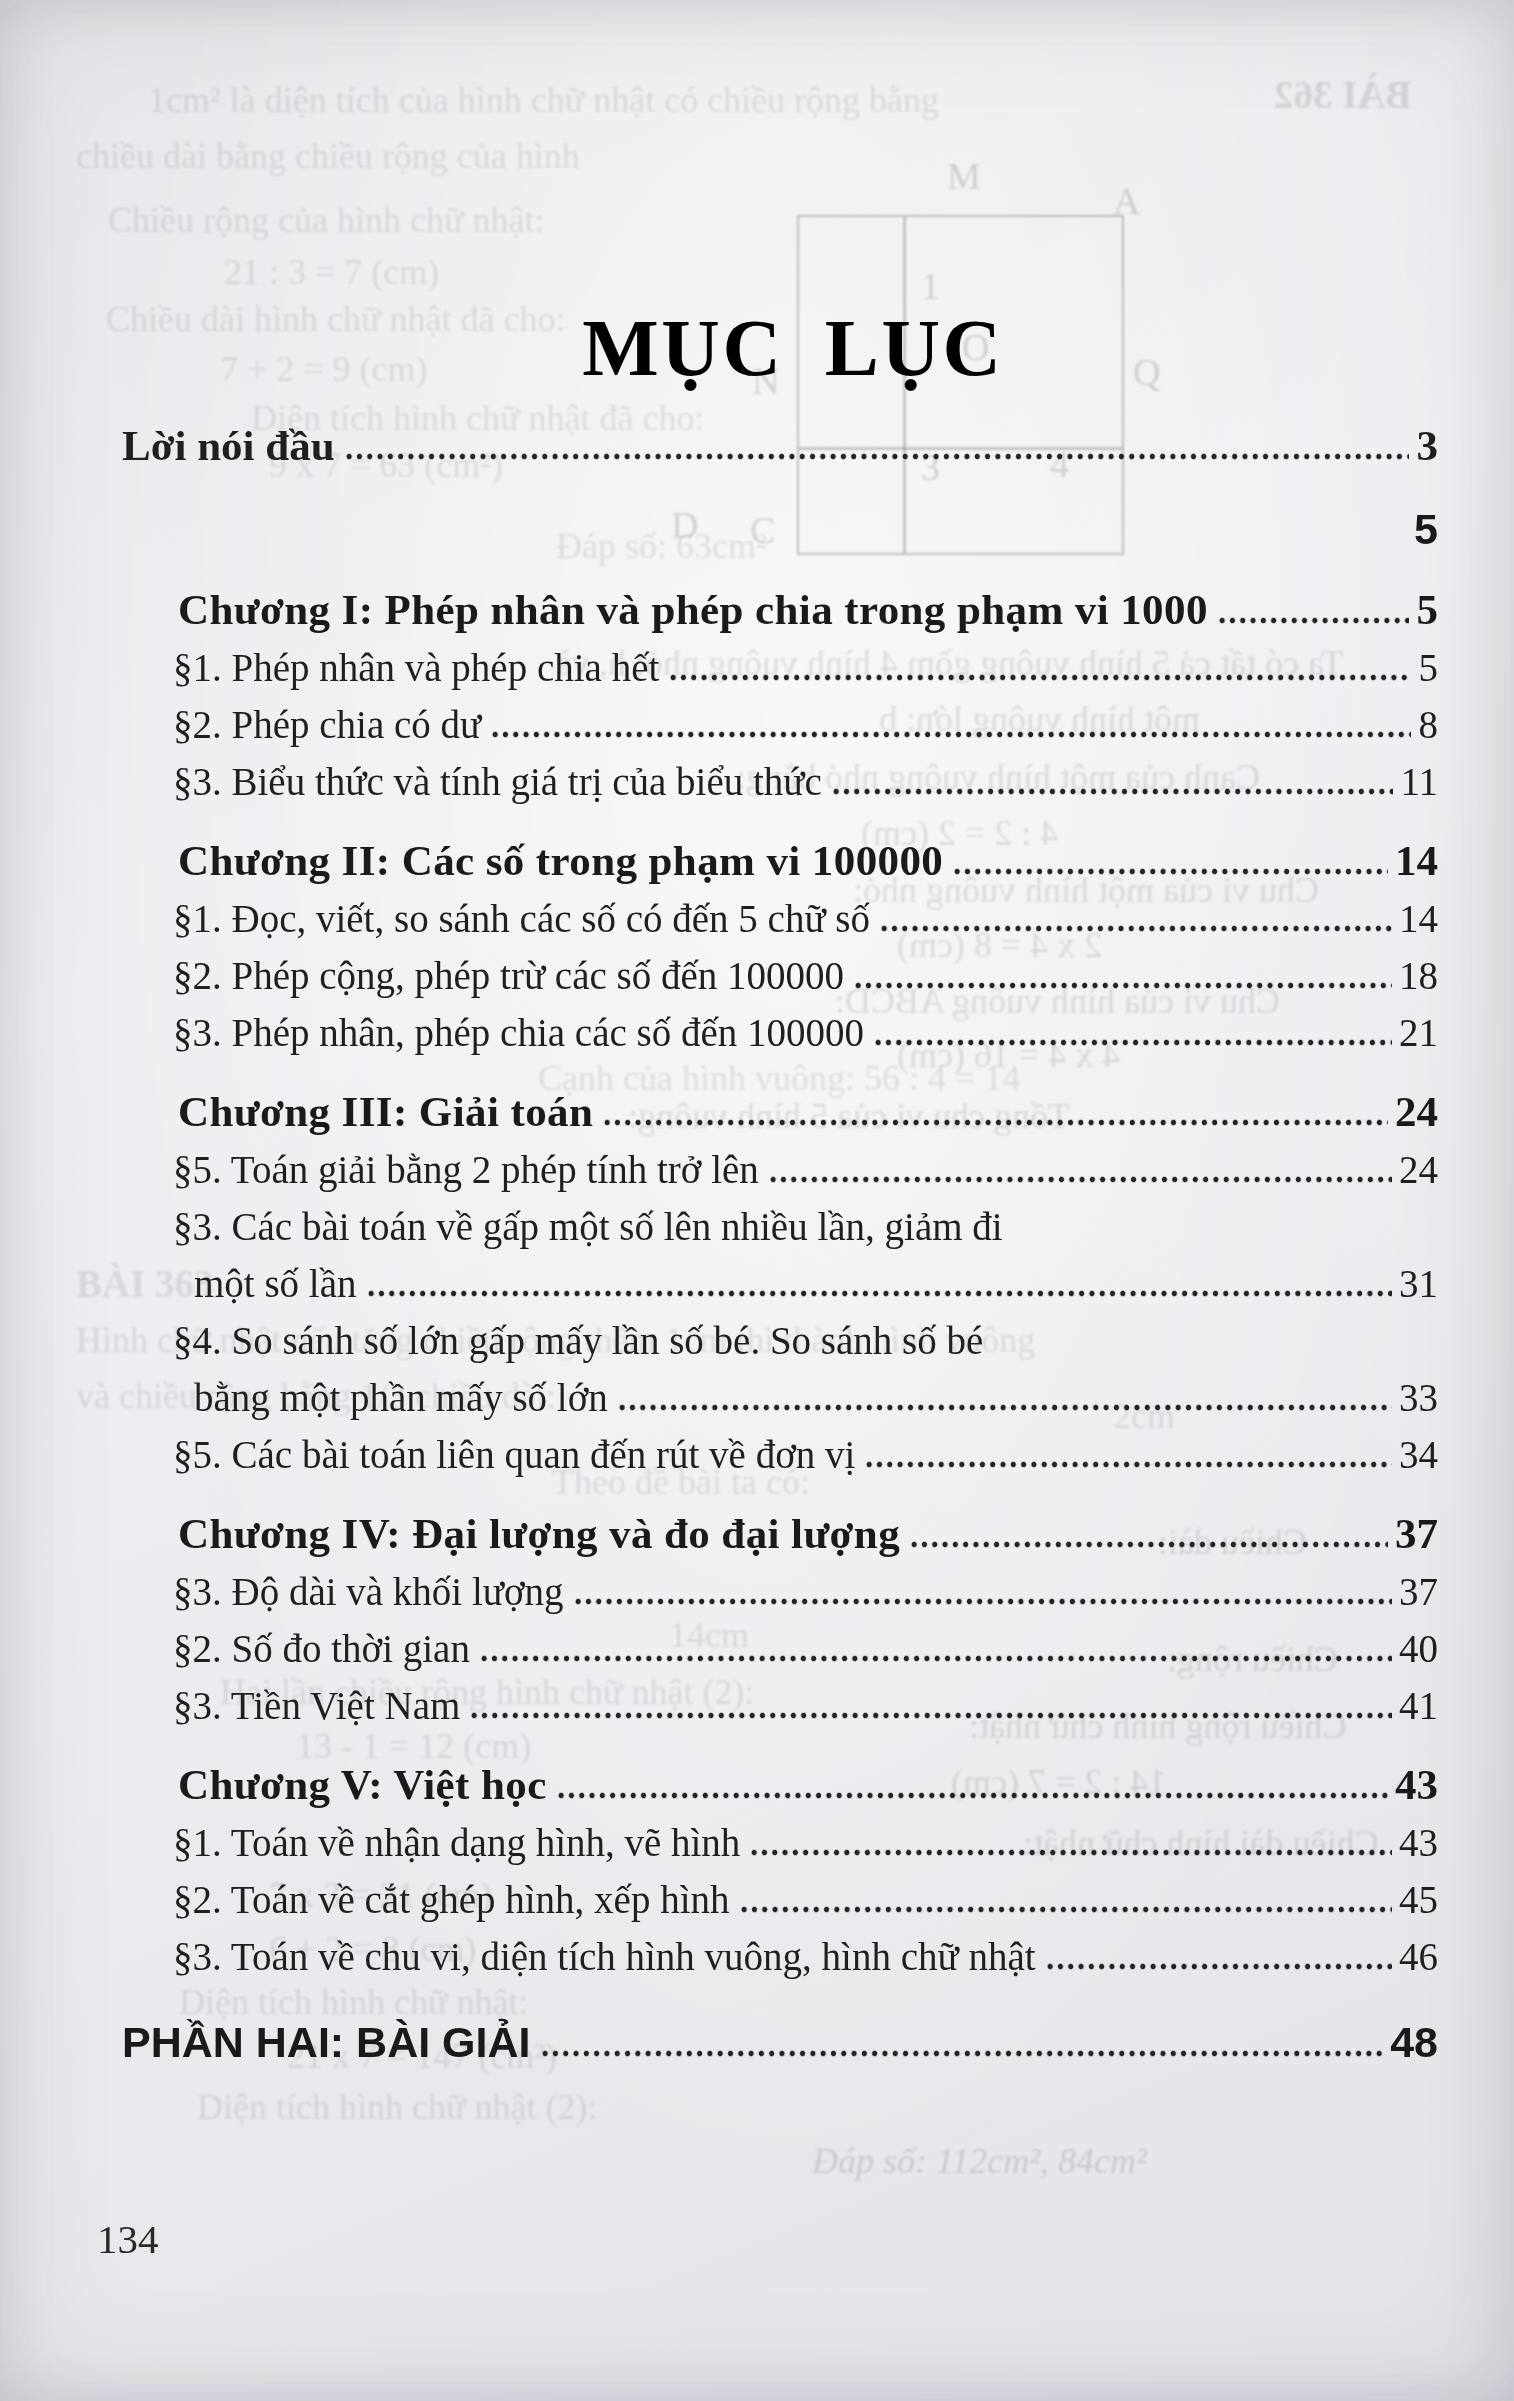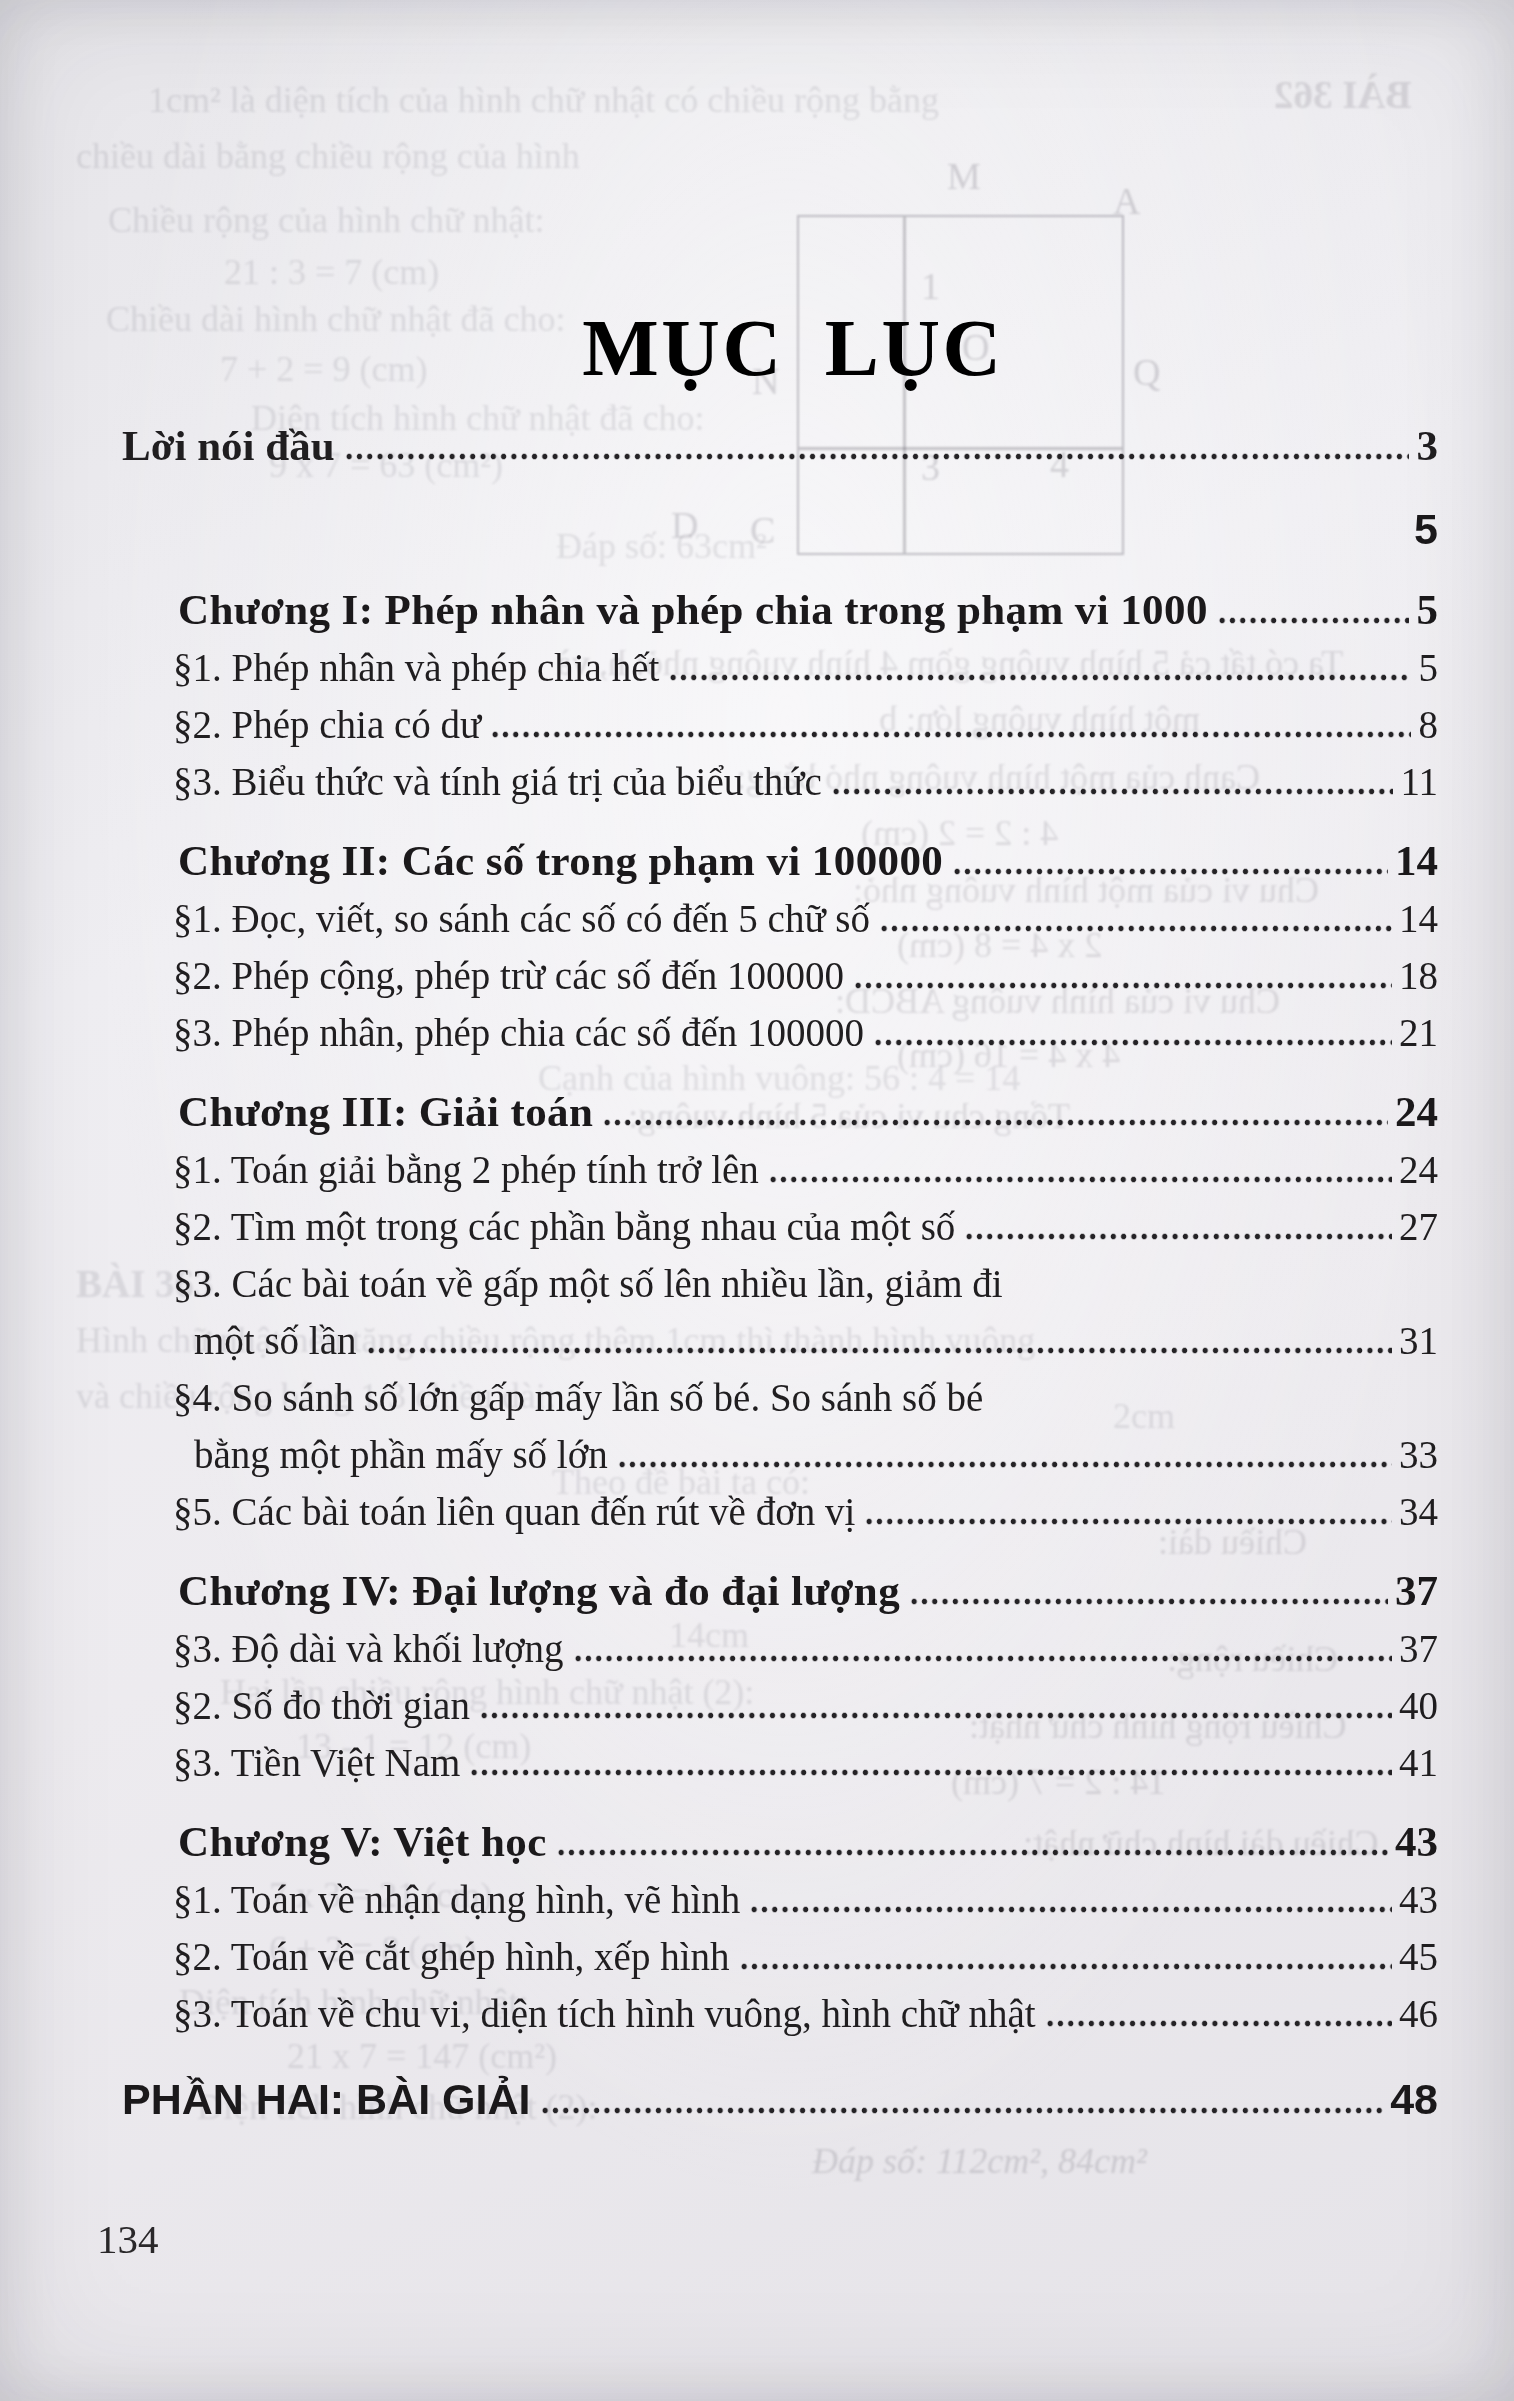--- a/index.html
+++ b/index.html
@@ -154,28 +154,23 @@
     <span class="label">§3. Phép nhân, phép chia các số đến 100000</span>
     <span class="dots"></span>
     <span class="pg">21</span>
   </div>
   <div class="row chapter">
     <span class="label">Chương III: Giải toán</span>
     <span class="dots"></span>
     <span class="pg">24</span>
   </div>
   <div class="row section">
-    <span class="label">§1. Toán giải bằng 2 phép tính trở lên</span>
+    <span class="label">§5. Toán giải bằng 2 phép tính trở lên</span>
     <span class="dots"></span>
     <span class="pg">24</span>
-  </div>
-  <div class="row section">
-    <span class="label">§2. Tìm một trong các phần bằng nhau của một số</span>
-    <span class="dots"></span>
-    <span class="pg">27</span>
   </div>
   <div class="row section nopage">
     <span class="label">§3. Các bài toán về gấp một số lên nhiều lần, giảm đi</span>
 
   </div>
   <div class="row wrap">
     <span class="label">một số lần</span>
     <span class="dots"></span>
     <span class="pg">31</span>
   </div>

